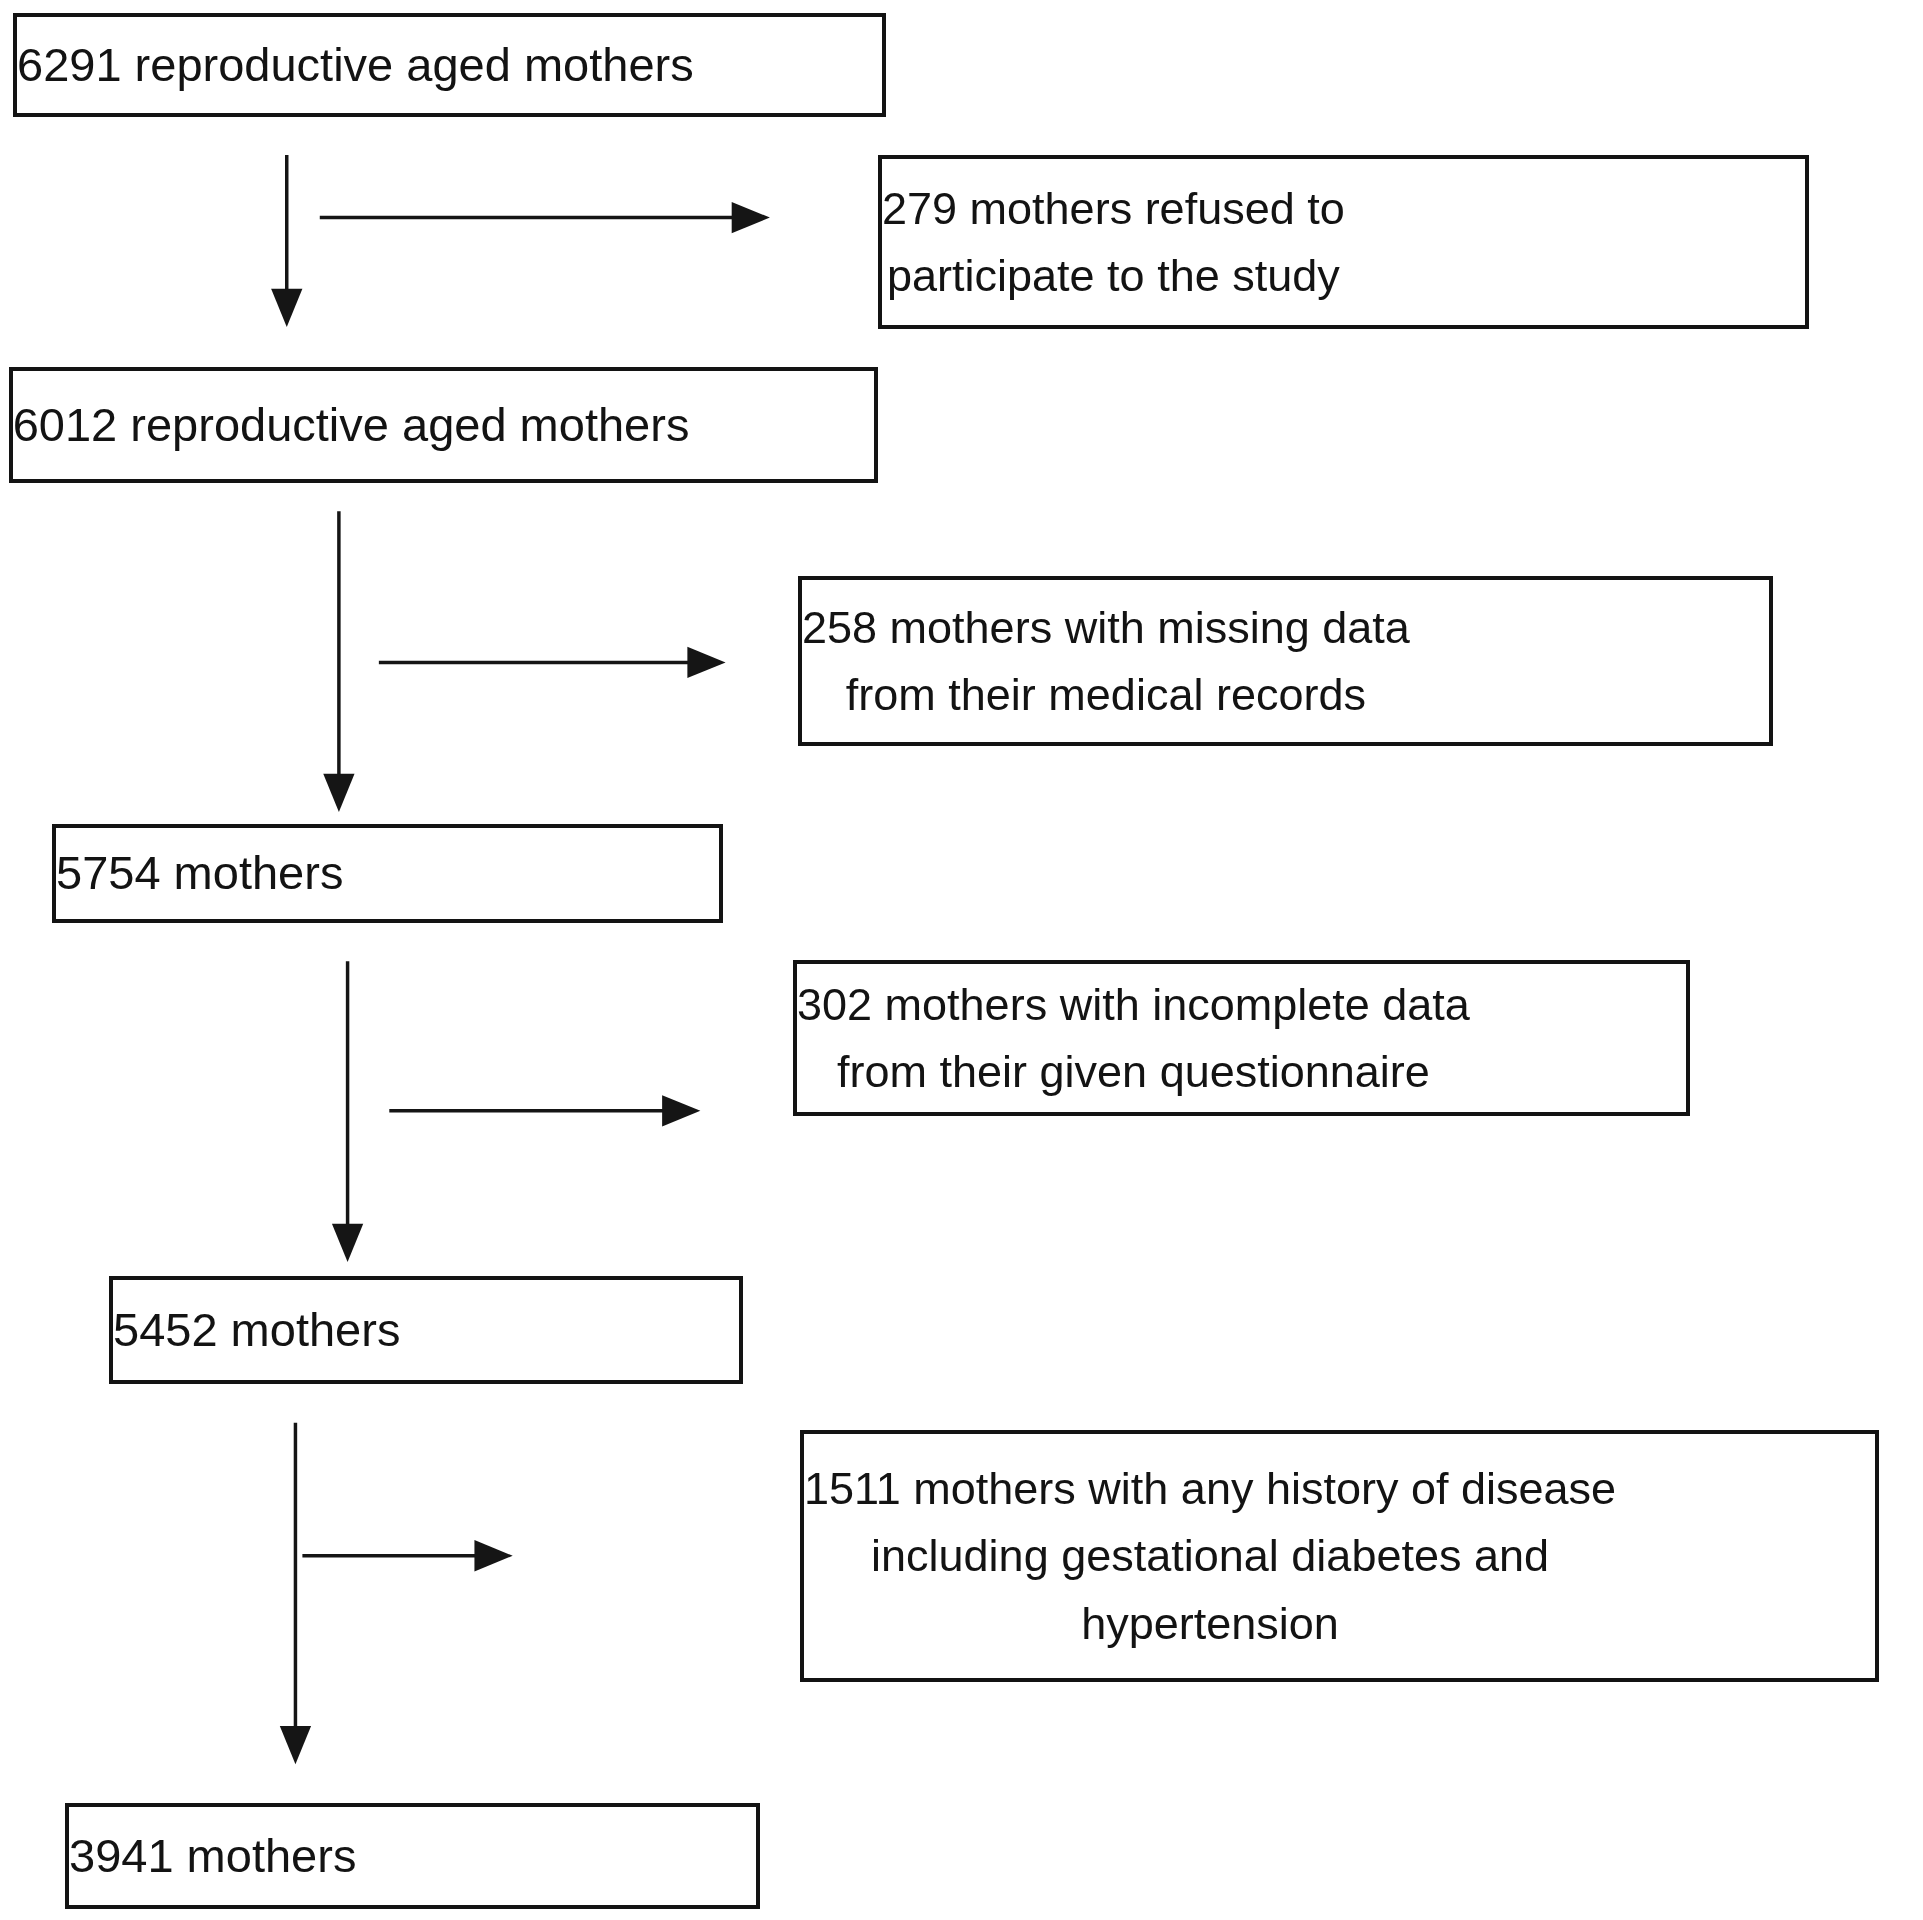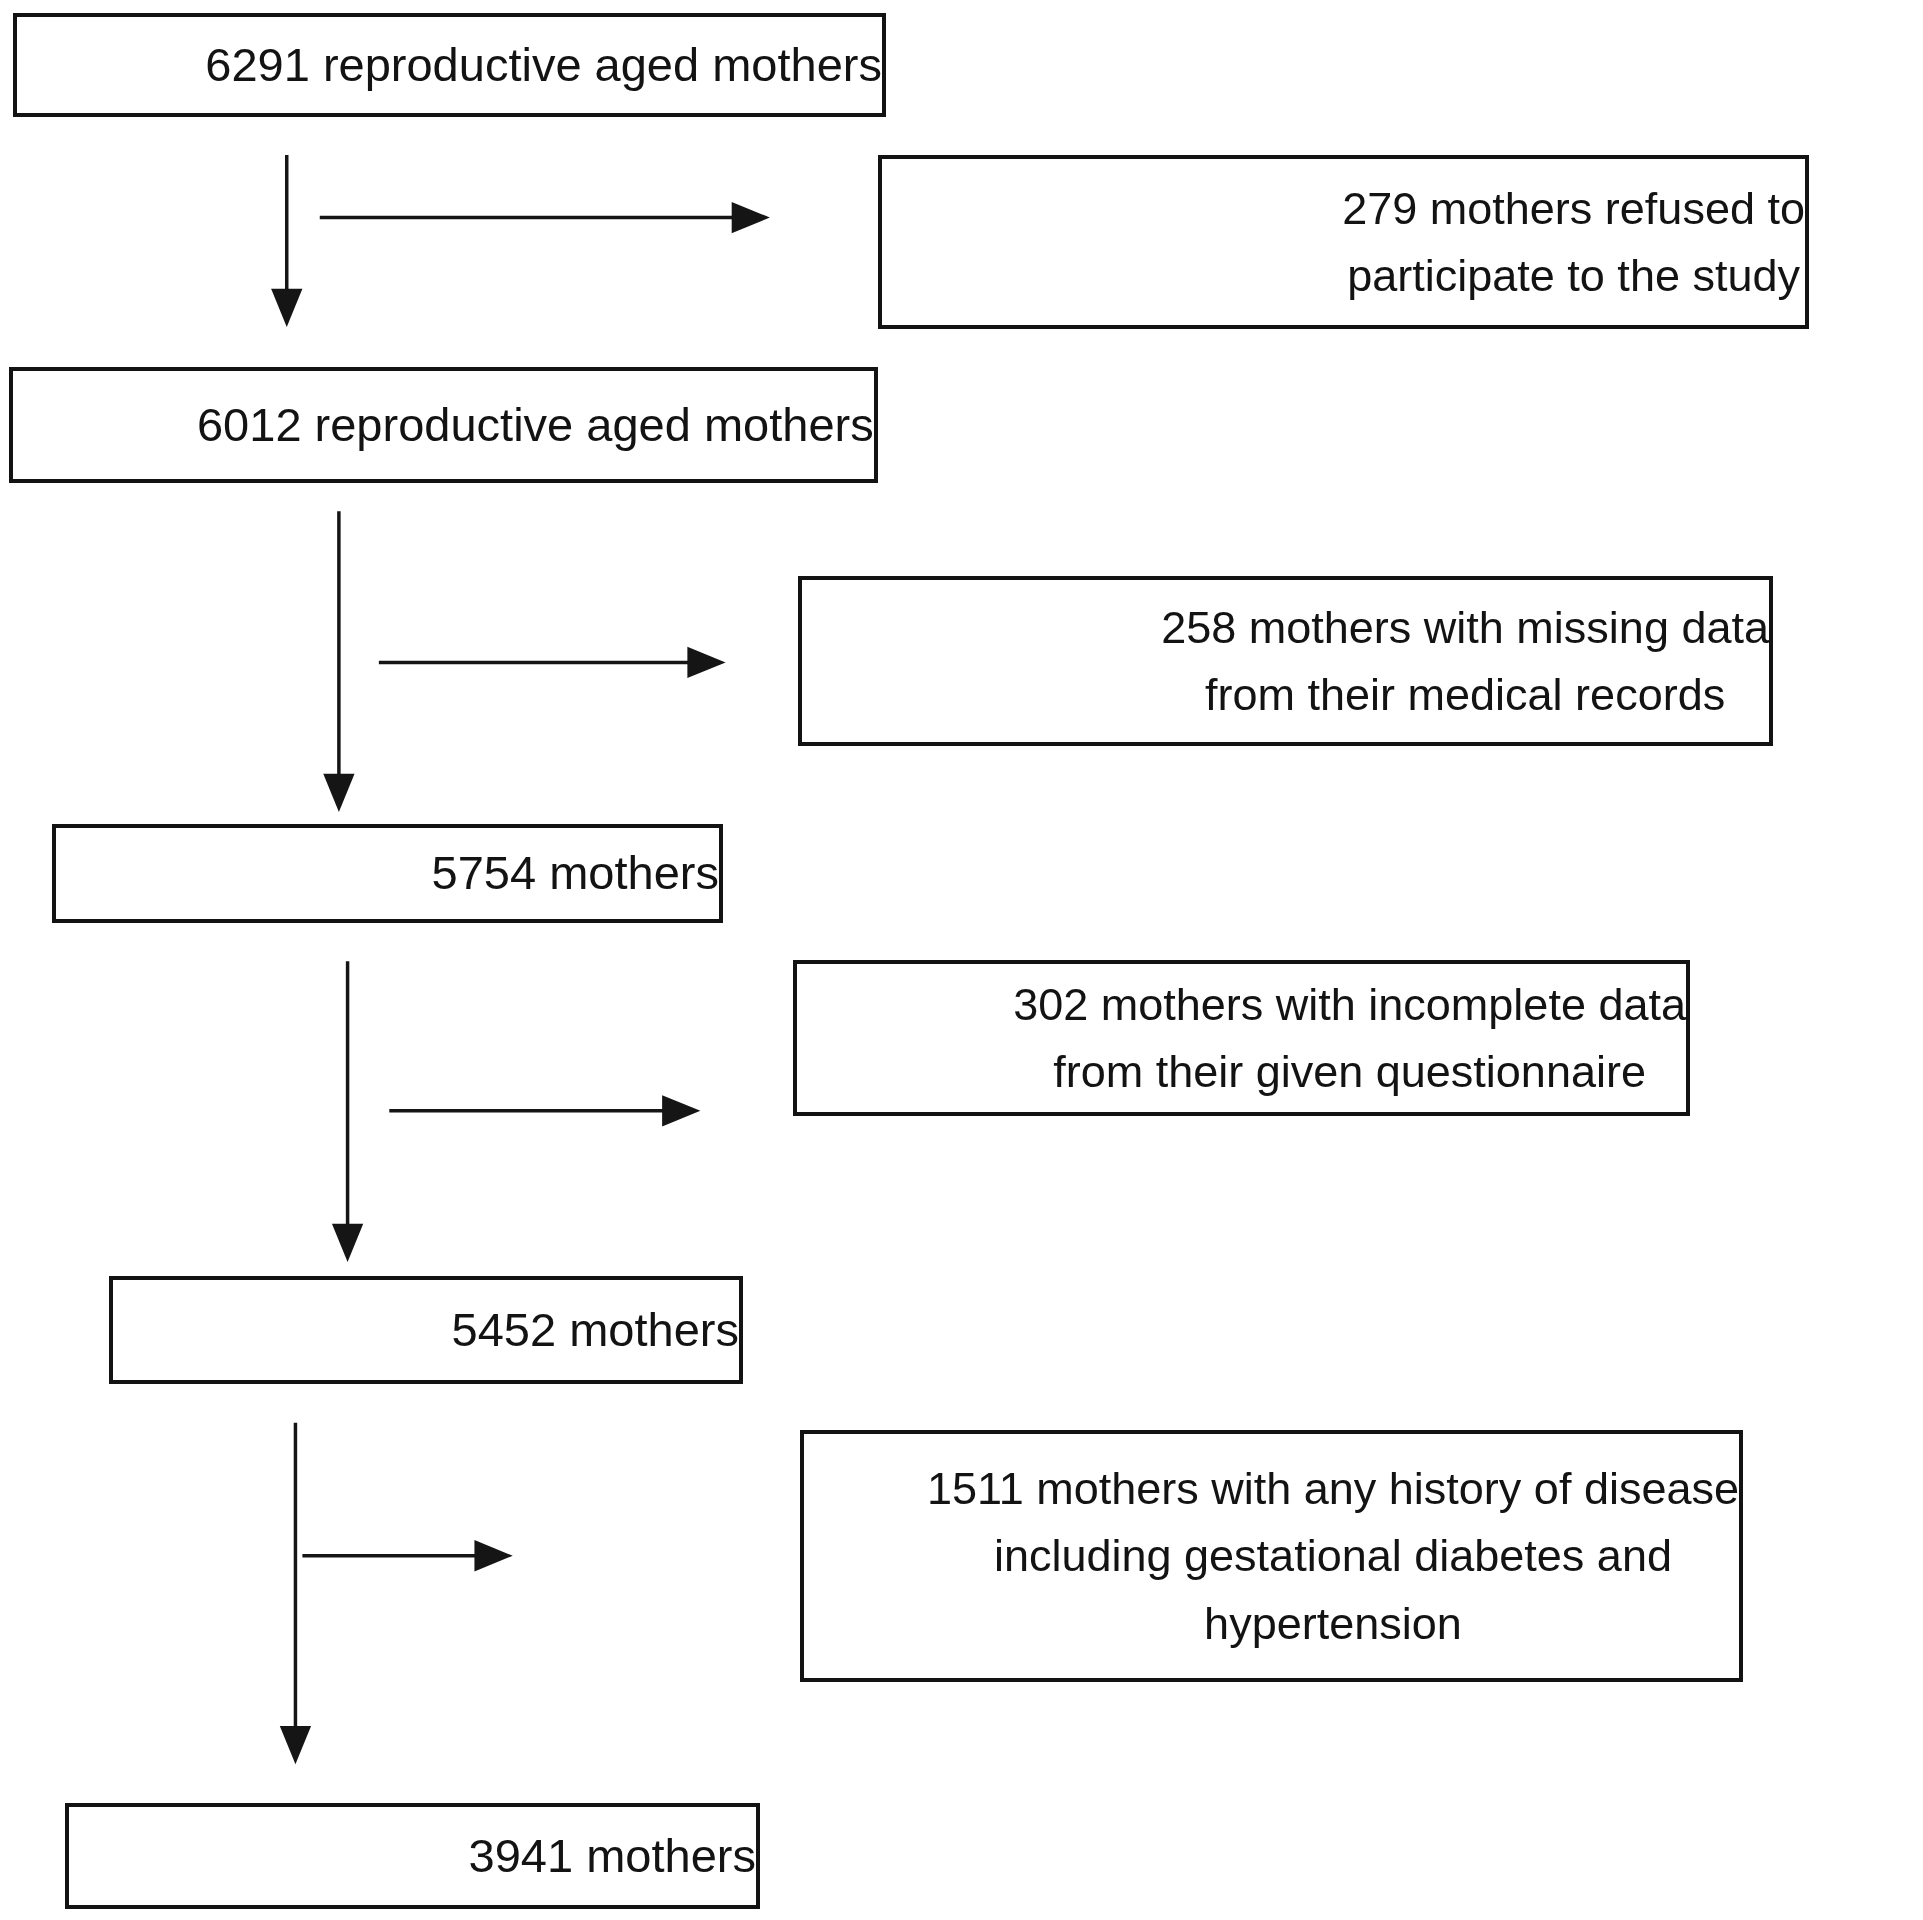--- a/index.html
+++ b/index.html
@@ -31,21 +31,21 @@
     fill: #151515;
     stroke: none;
   }
   .box {
     position: absolute;
     box-sizing: border-box;
     border: 4.3px solid #131313;
     background: #ffffff;
     display: flex;
     align-items: center;
-    justify-content: flex-end;
+    justify-content: flex-start;
     text-align: center;
   }
   .box-text {
     display: block;
     font-size: 45px;
     line-height: 1.5;
     white-space: pre-line;
     color: #131313;
   }
   .main .box-text {
@@ -55,21 +55,21 @@
   
   .b1 { left: 13px;  top: 13px;   width: 873px; height: 104px; }
   .b2 { left: 8.7px;  top: 367px;  width: 869px; height: 116px; }
   .b3 { left: 52px;  top: 824px;  width: 671px;  height: 99px; }
   .b4 { left: 109px; top: 1276px; width: 634px;  height: 108px; }
   .b5 { left: 65px;  top: 1803px; width: 695px;  height: 106px; }
   
   .e1 { left: 878px; top: 155px;  width: 931px;  height: 174px; }
   .e2 { left: 798px;  top: 576px;  width: 975px; height: 170px; }
   .e3 { left: 793px;  top: 960px; width: 897px; height: 156px; }
-  .e4 { left: 800px;  top: 1430px; width: 943px; height: 252px; }
+  .e4 { left: 800px;  top: 1430px; width: 1079px; height: 252px; }
 </style>
 </head>
 <body>
 
 <div class="canvas">
 
   <svg class="arrows" viewBox="0 0 2213 2210" xmlns="http://www.w3.org/2000/svg">
 
     <g>
       <line x1="330" y1="178" x2="330" y2="334"></line>

